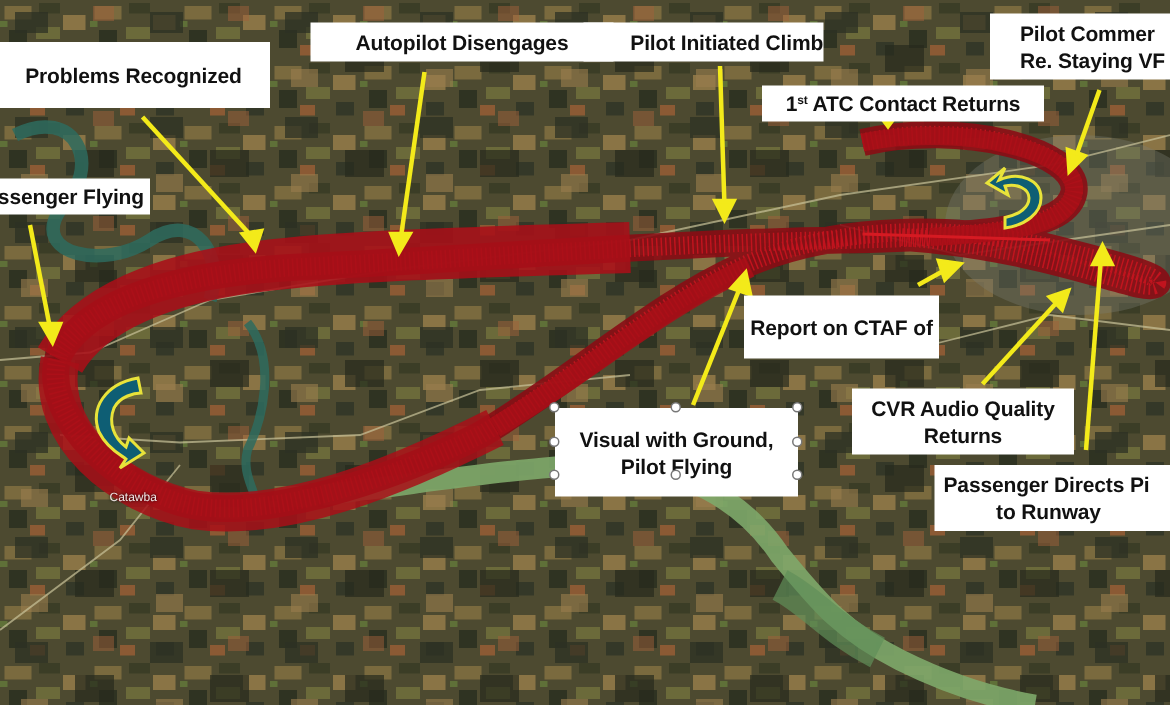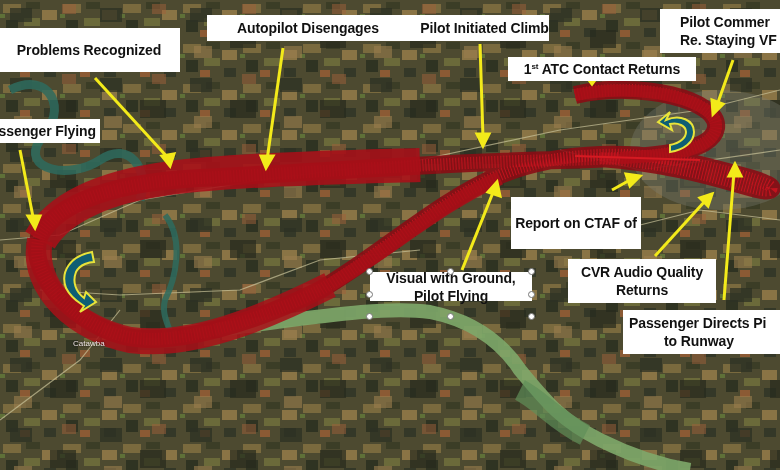--- a/index.html
+++ b/index.html
@@ -94,21 +94,21 @@
         <polygon points="640,176 626,174 630,186"></polygon>
       <line x1="462" y1="270" x2="494" y2="190"></line>
         <polygon points="497,182 488,192 500,196"></polygon>
       <line x1="655" y1="256" x2="706" y2="200"></line>
         <polygon points="712,194 700,198 708,206"></polygon>
       <line x1="724" y1="300" x2="734" y2="172"></line>
         <polygon points="735,164 729,176 741,176"></polygon>
     </g>
   </svg>
 
-  <div class="town" style="left:73px; top:339px;">Catawba</div>
+  <div class="town" style="left:73px; top:327px;">Catawba</div>
 
   <div class="label" style="left:-2px; top:28px; width:182px; height:44px;">
     <span>Problems Recognized</span>
   </div>
 
   <div class="label" style="left:-2px; top:119px; width:102px; height:24px; align-items:flex-end; padding-right:4px;">
     <span>ssenger Flying</span>
   </div>
 
   <div class="label" style="left:207px; top:15px; width:202px; height:26px;">
@@ -123,25 +123,25 @@
     <span style="display:inline">1</span>
       <sup>st</sup>
       <span style="display:inline; white-space:pre"> ATC Contact Returns</span>
   </div>
 
   <div class="label" style="left:660px; top:9px; width:125px; height:44px; align-items:flex-start; padding-left:20px;">
     <span>Pilot Commer</span>
     <span>Re. Staying VF</span>
   </div>
 
-  <div class="label" style="left:511px; top:197px; width:130px; height:52px;">
+  <div class="label" style="left:496px; top:197px; width:130px; height:42px;">
     <span>Report on CTAF of</span>
   </div>
 
-  <div class="label" style="left:370px; top:272px; width:162px; height:29px;">
+  <div class="label" style="left:370px; top:272px; width:162px; height:59px;">
     <span>Visual with Ground,</span>
     <span>Pilot Flying</span>
   </div>
 
   <div class="sel-handle" style="left:366px; top:268px;"></div>
   <div class="sel-handle" style="left:447px; top:268px;"></div>
   <div class="sel-handle" style="left:528px; top:268px;"></div>
   <div class="sel-handle" style="left:366px; top:291px;"></div>
   <div class="sel-handle" style="left:528px; top:291px;"></div>
   <div class="sel-handle" style="left:366px; top:313px;"></div>

